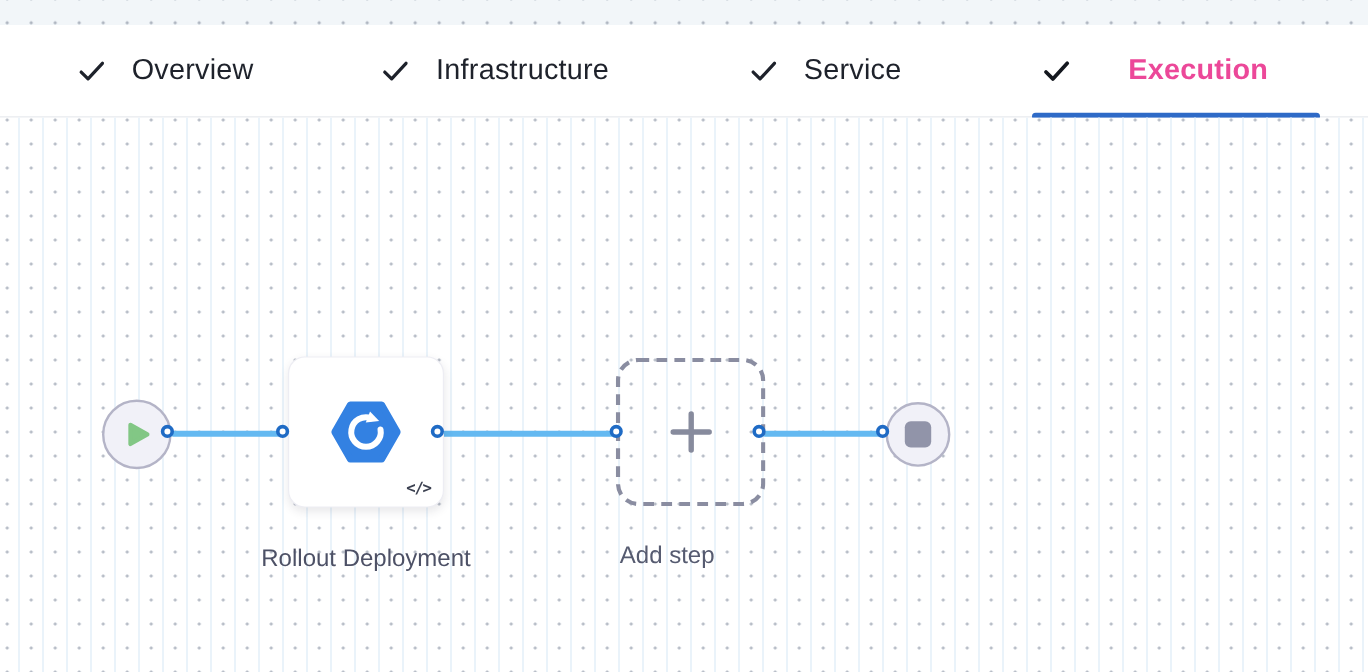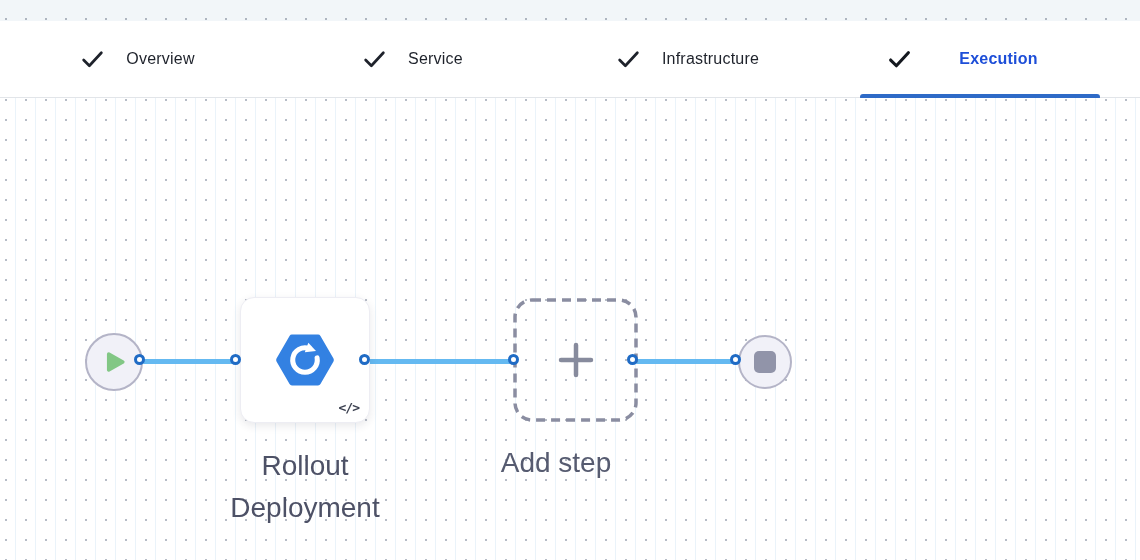--- a/index.html
+++ b/index.html
@@ -32,24 +32,24 @@
     position: absolute; left: 0; top: 21px; width: 1140px; height: 77px;
     background: #ffffff;
     border-bottom: 1px solid #e2e5e9;
     display: flex; align-items: stretch;
     padding-right: 40px;
   }
   .tab {
     position: relative; flex: 1 1 0;
     display: flex; align-items: center; justify-content: center;
     gap: 21px; cursor: pointer;
-    font-size: 16px; color: #1e222b; font-weight: 500;
+    font-size: 24px; color: #1e222b; font-weight: 500;
     letter-spacing: 0.2px;
   }
-  .tab.active { font-weight: 700; color: #1d4ed8; gap: 47px; }
+  .tab.active { font-weight: 700; color: #ec4899; gap: 47px; }
   .tab .check { width: 25px; height: 25px; flex: 0 0 auto; }
   .tab-underline {
     position: absolute; right: 0; bottom: -3px; width: 240px; height: 6px;
     background: #2e6ac7; border-radius: 4px;
   }
 
   
   .canvas { position: absolute; left: 0; top: 98px; width: 1140px; height: 462px; }
 
   .node-abs { position: absolute; }
@@ -105,21 +105,21 @@
   .add-step {
     left: 513px; top: 200px; width: 125px; height: 124px;
     cursor: pointer; z-index: 2;
     display: flex; align-items: center; justify-content: center;
   }
   .add-step svg.dash-frame { position: absolute; left: 0; top: 0; }
 
   
   .node-label {
     position: absolute; text-align: center;
-    font-size: 28px; line-height: 42px; color: #4d5166;
+    font-size: 20px; line-height: 42px; color: #4d5166;
   }
   .rollout-label { left: 215px; top: 347px; width: 180px; }
   .addstep-label { left: 456px; top: 344px; width: 200px; color: #565b70; }
 </style>
 </head>
 <body>
 
 <div class="screen">
 
   <div class="top-strip grid-bg"></div>
@@ -128,27 +128,27 @@
     <div class="tab">
       <svg class="check" viewBox="0 0 24 24" fill="none">
         <path d="M3.5 12.5 L9 18 L20.5 5.5" stroke="#1e222b" stroke-width="2.6" stroke-linecap="round" stroke-linejoin="round"></path>
       </svg>
       <span>Overview</span>
     </div>
     <div class="tab">
       <svg class="check" viewBox="0 0 24 24" fill="none">
         <path d="M3.5 12.5 L9 18 L20.5 5.5" stroke="#1e222b" stroke-width="2.6" stroke-linecap="round" stroke-linejoin="round"></path>
       </svg>
+      <span>Infrastructure</span>
+    </div>
+    <div class="tab">
+      <svg class="check" viewBox="0 0 24 24" fill="none">
+        <path d="M3.5 12.5 L9 18 L20.5 5.5" stroke="#1e222b" stroke-width="2.6" stroke-linecap="round" stroke-linejoin="round"></path>
+      </svg>
       <span>Service</span>
-    </div>
-    <div class="tab">
-      <svg class="check" viewBox="0 0 24 24" fill="none">
-        <path d="M3.5 12.5 L9 18 L20.5 5.5" stroke="#1e222b" stroke-width="2.6" stroke-linecap="round" stroke-linejoin="round"></path>
-      </svg>
-      <span>Infrastructure</span>
     </div>
     <div class="tab active">
       <svg class="check" viewBox="0 0 24 24" fill="none">
         <path d="M3.5 12.5 L9 18 L20.5 5.5" stroke="#14181f" stroke-width="3" stroke-linecap="round" stroke-linejoin="round"></path>
       </svg>
       <span>Execution</span>
       <div class="tab-underline"></div>
     </div>
   </nav>
 

